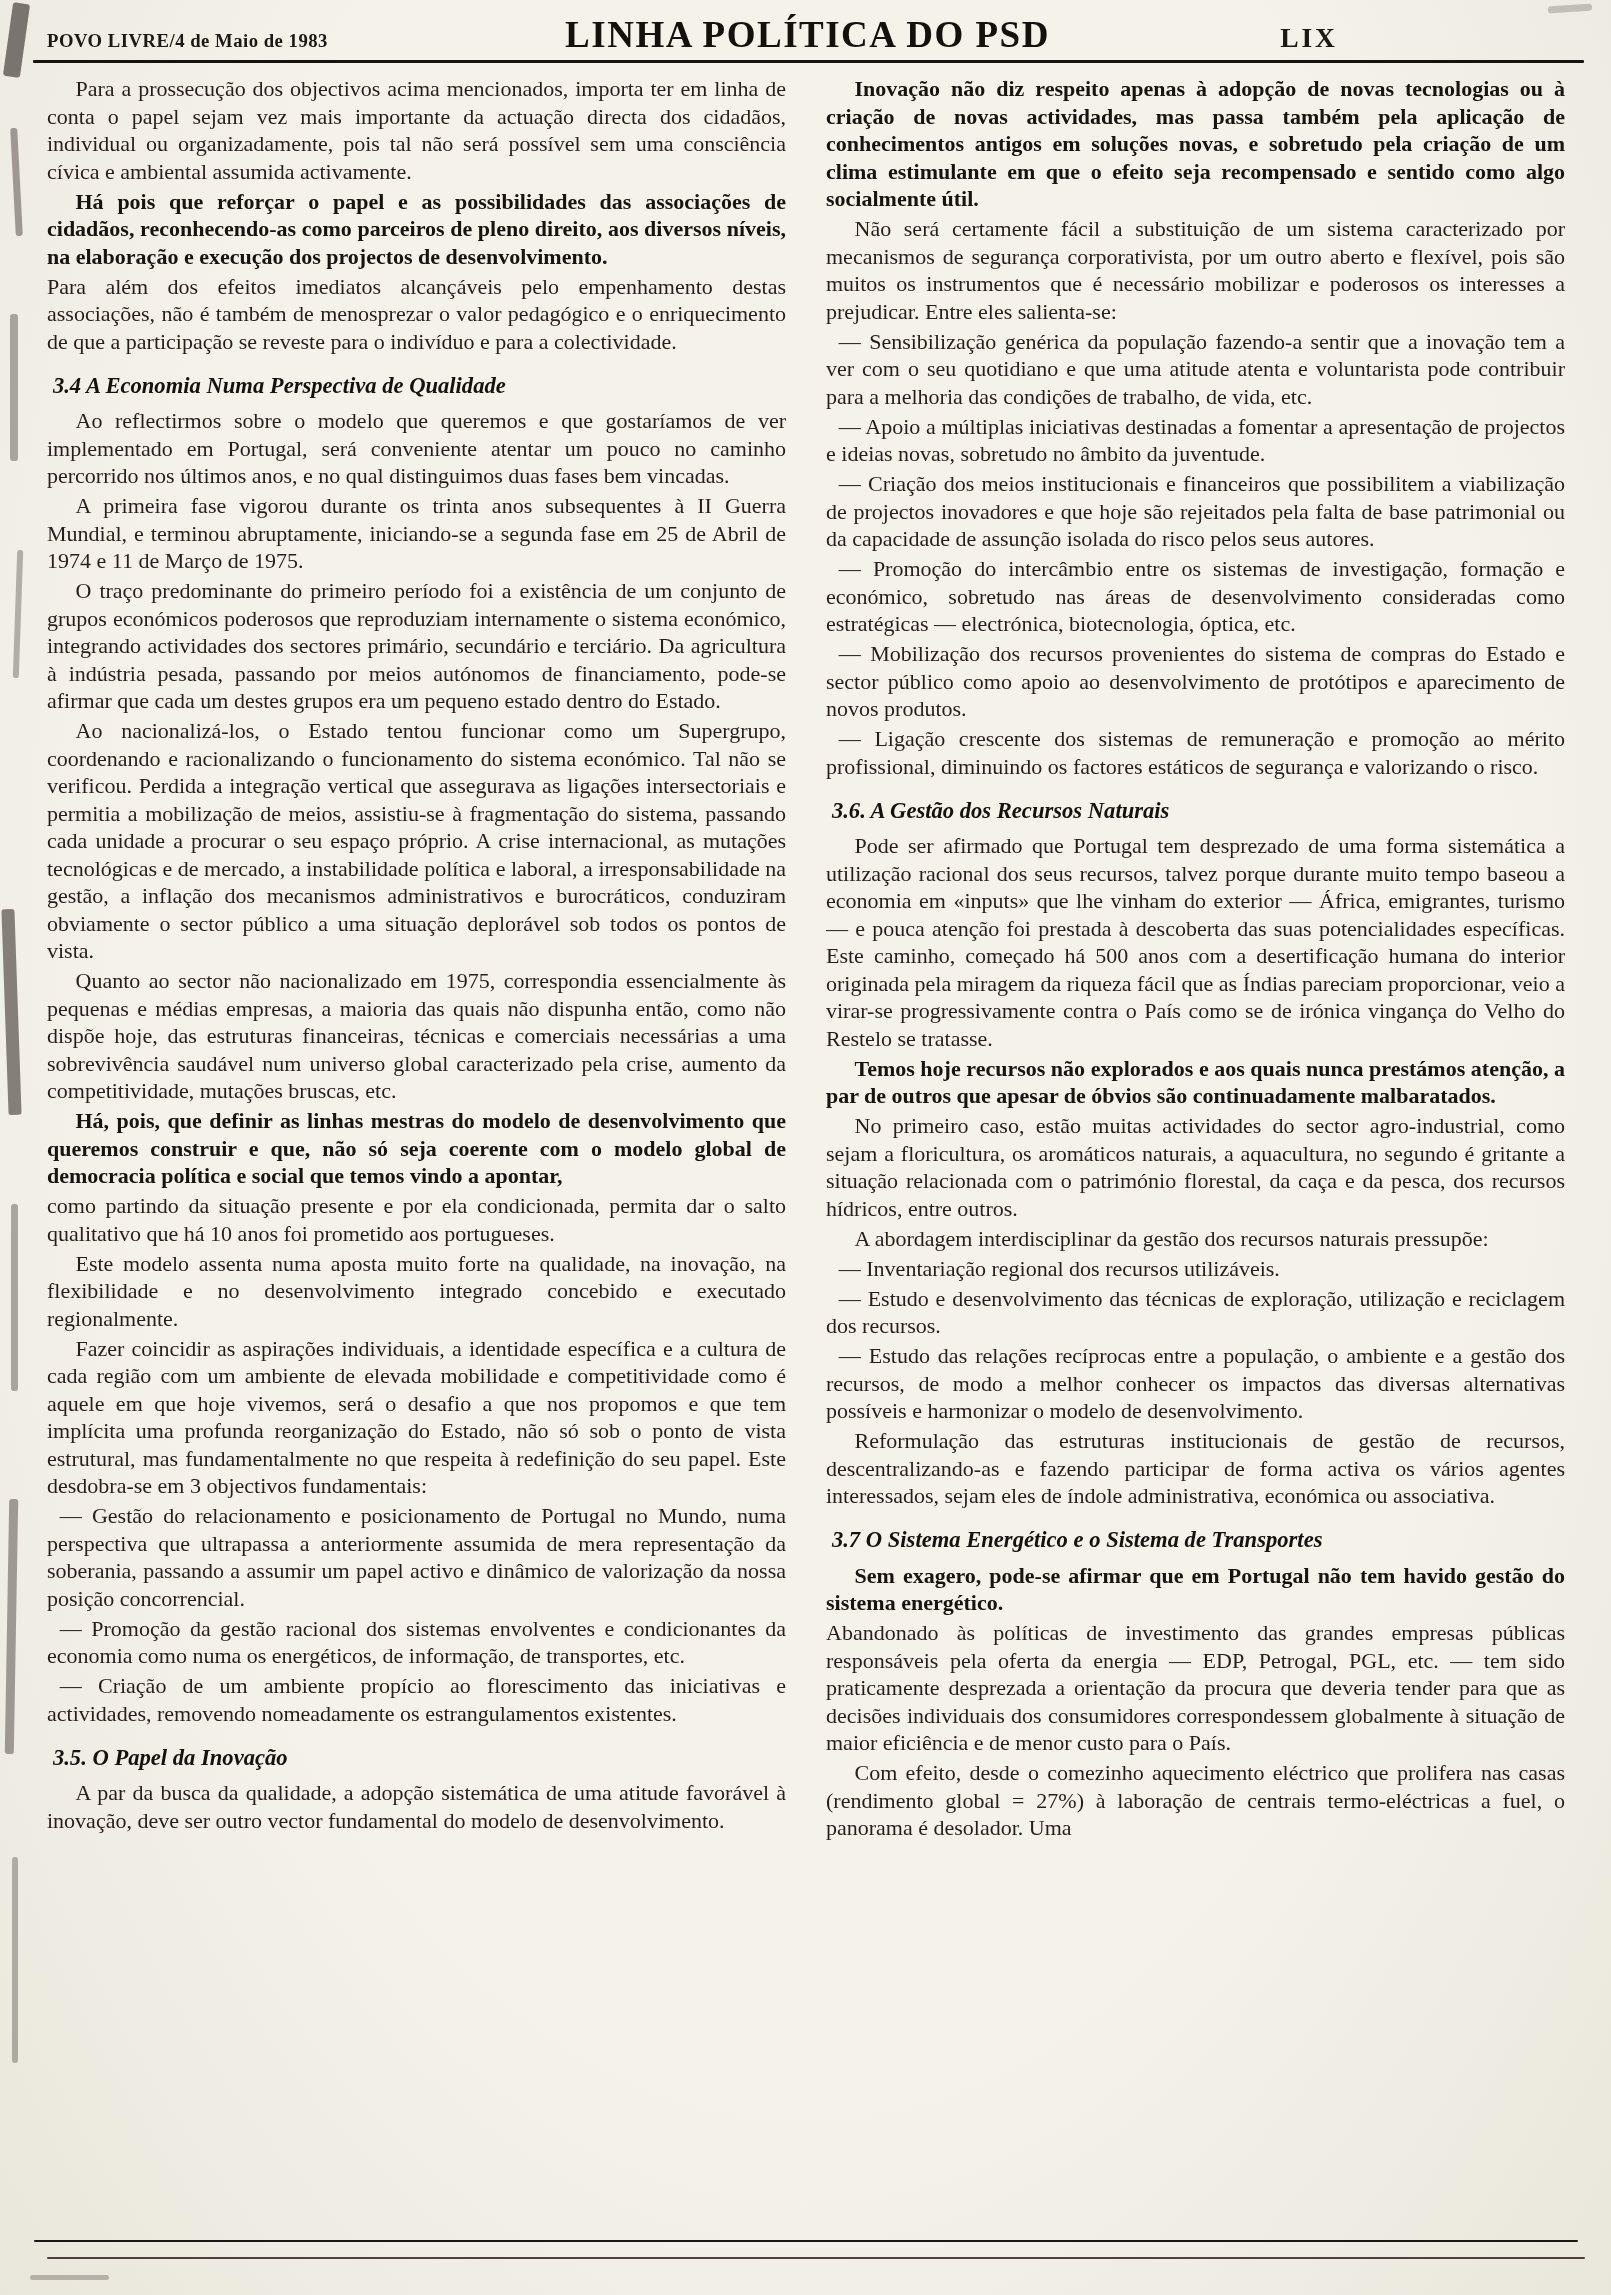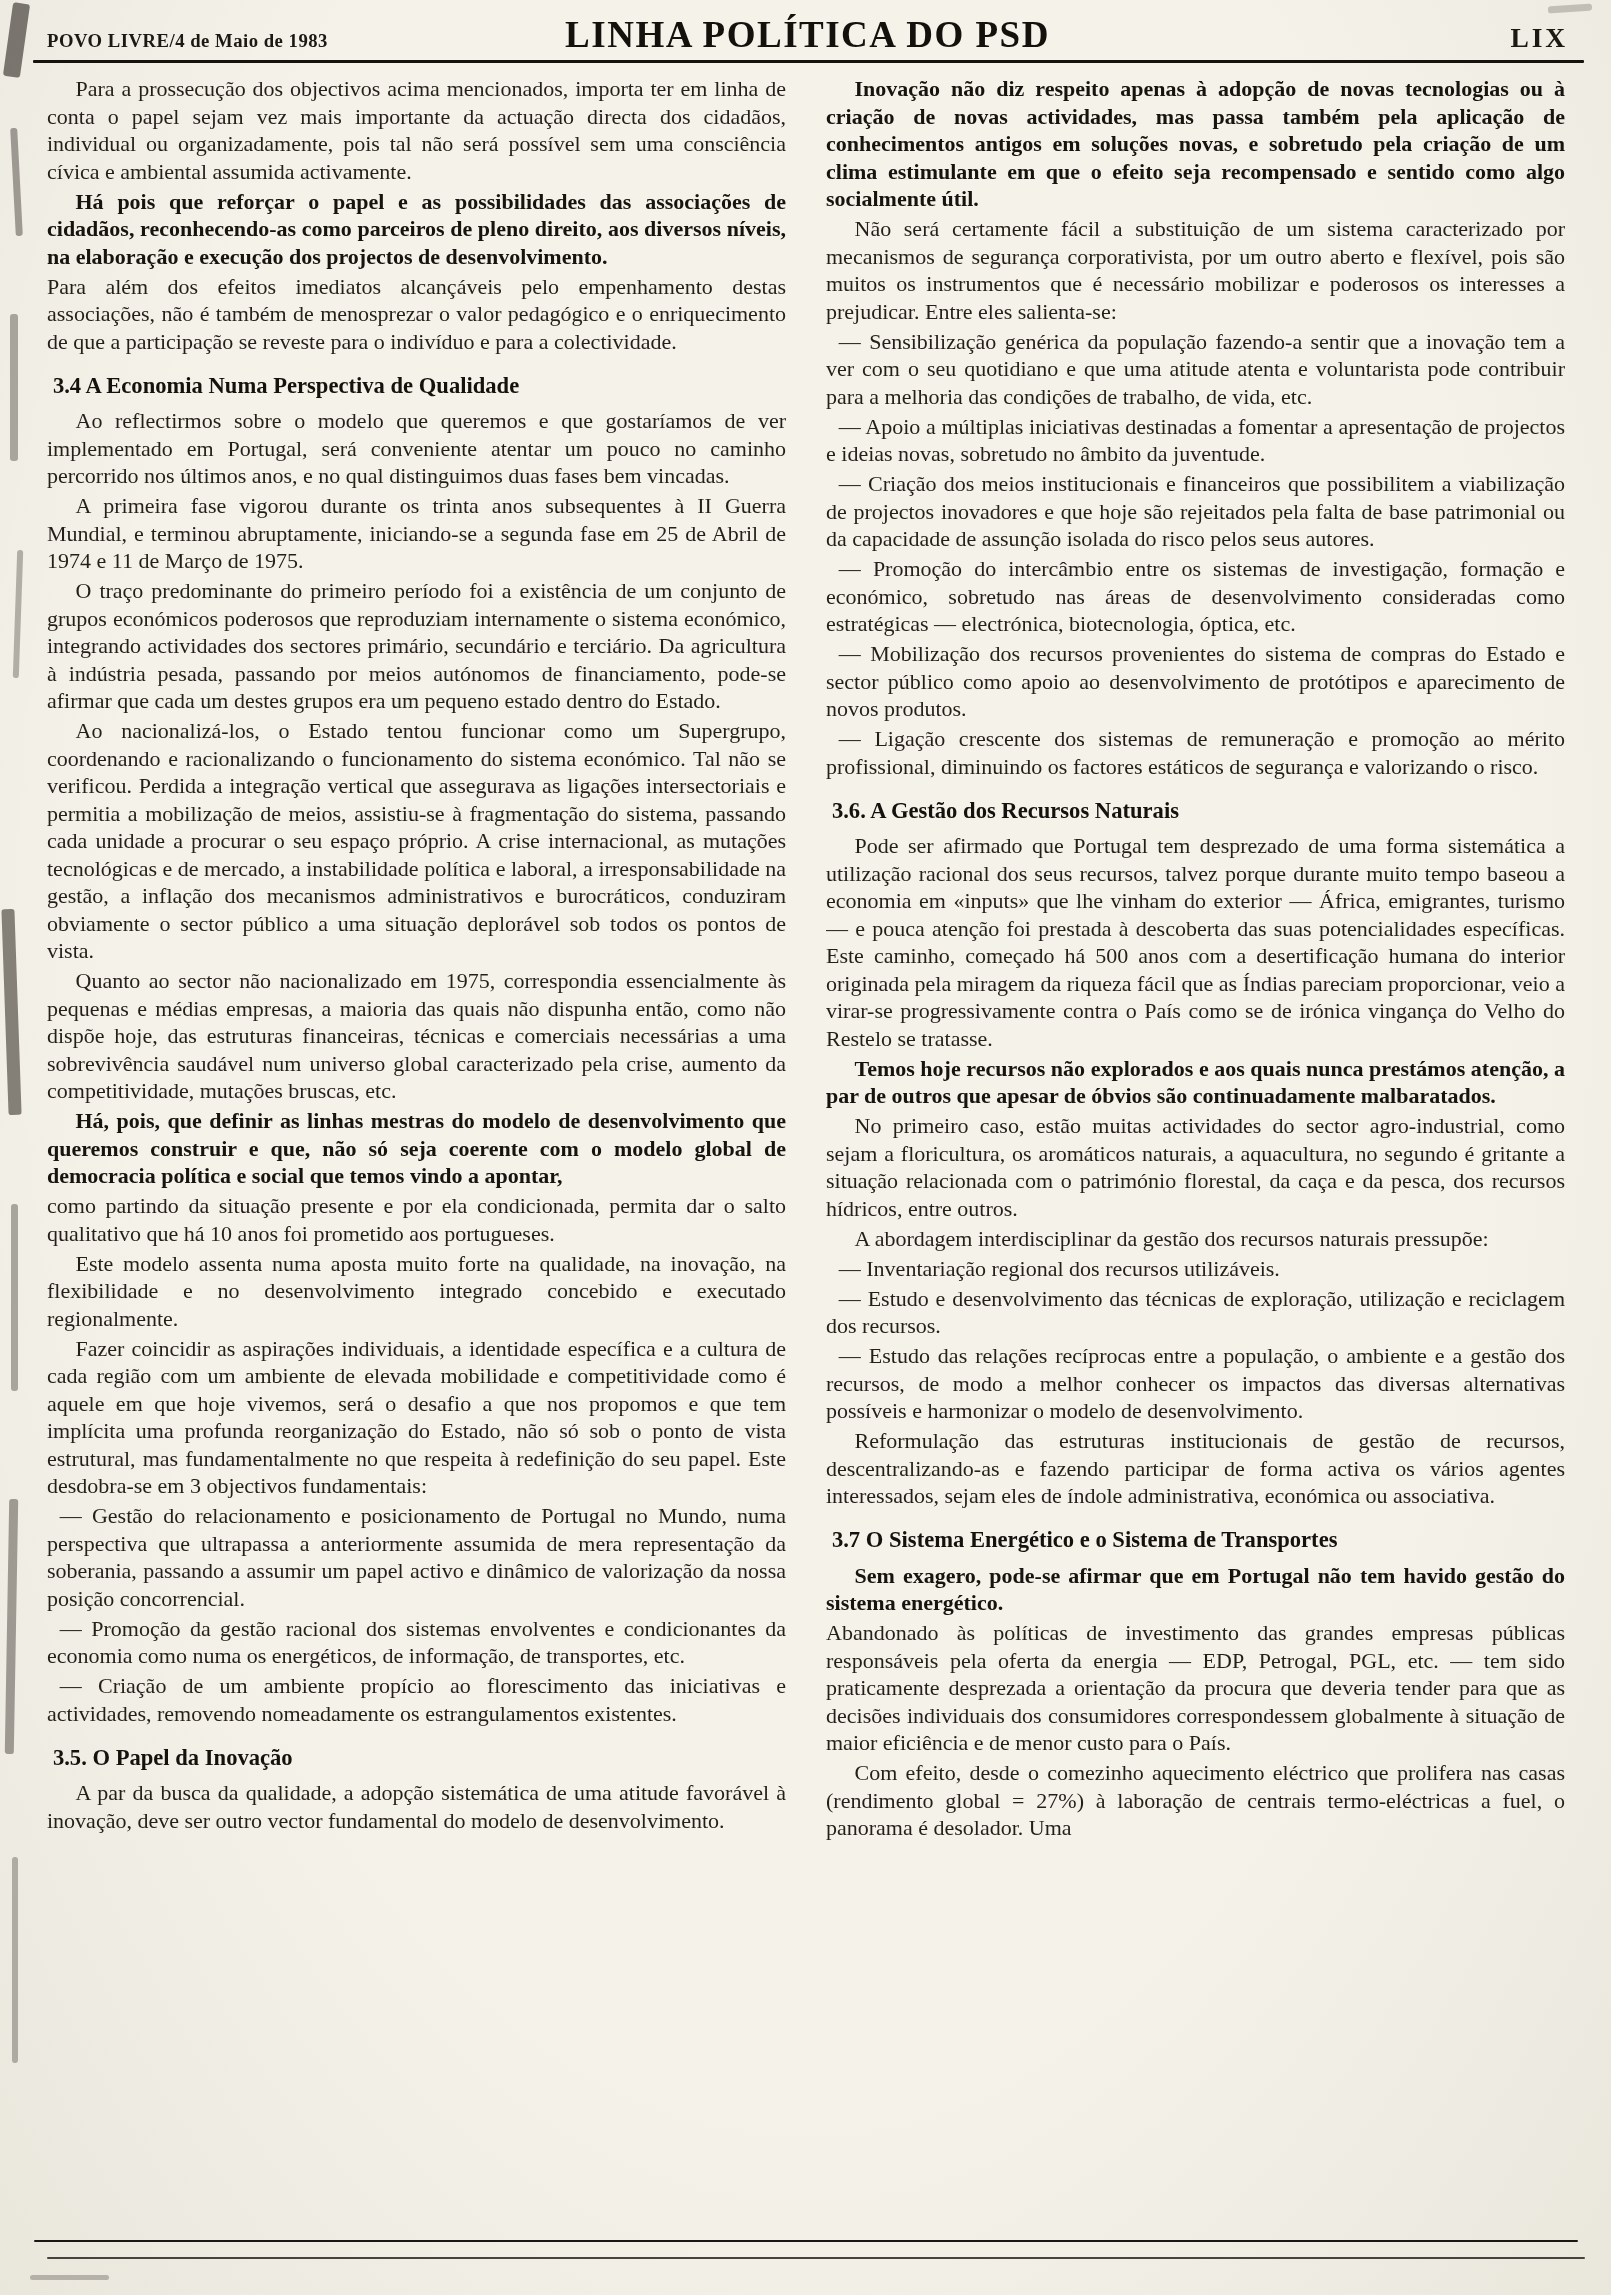--- a/index.html
+++ b/index.html
@@ -27,21 +27,21 @@
     font-weight:bold; font-size:18.7px; letter-spacing:0.5px;
     color:#1c1813;
   }
   .page-title{
     flex:0 0 auto; text-align:center;
     font-weight:bold; font-size:37px; letter-spacing:1.5px;
     color:#14100c;
     font-family:Liberation Serif, serif;
   }
   .page-number{
-    flex:1; text-align:right;
+    flex:1; text-align:center;
     font-weight:bold; font-size:27.5px; letter-spacing:2.9px;
     color:#1c1813;
   }
   .header-rule{
     position:absolute; top:60px; left:33px; right:28.5px;
     height:2.5px; background:#16120e; border-radius:1px;
   }
   
   .columns{
     position:absolute; top:75px; left:47px; right:47px; bottom:64px;
@@ -55,20 +55,21 @@
     color:#241f19;
   }
   .para.body{ text-indent:28.5px; }
   .para.cont{ text-indent:0; }
   .para.bold{ font-weight:bold; text-indent:28.5px; color:#17130e; }
   .para.dash{ text-indent:12.8px; }
   .para.heading{
     font-weight:bold; font-size:22.6px;
     margin:16.7px 0 7.9px 0; text-indent:5.9px;
     color:#15110d;
+    font-style:italic;
   }
   
   .bottom-rule-1{
     position:absolute; bottom:53px; left:34px; right:34px;
     height:2.5px; background:#1a1611; border-radius:1px;
   }
   .bottom-rule-2{
     position:absolute; bottom:36px; left:47px; right:27px;
     height:2px; background:#2a251e; opacity:.85; border-radius:1px;
   }

